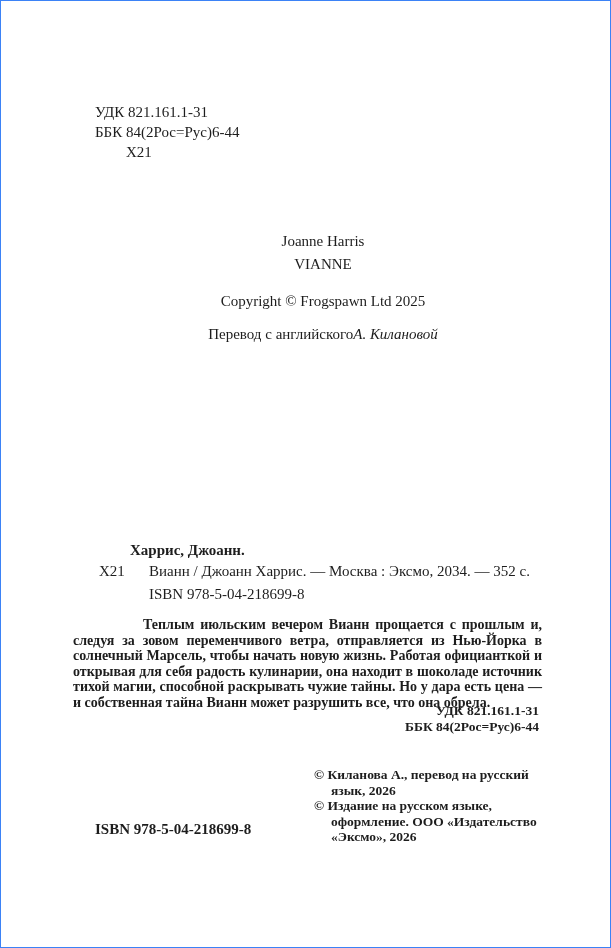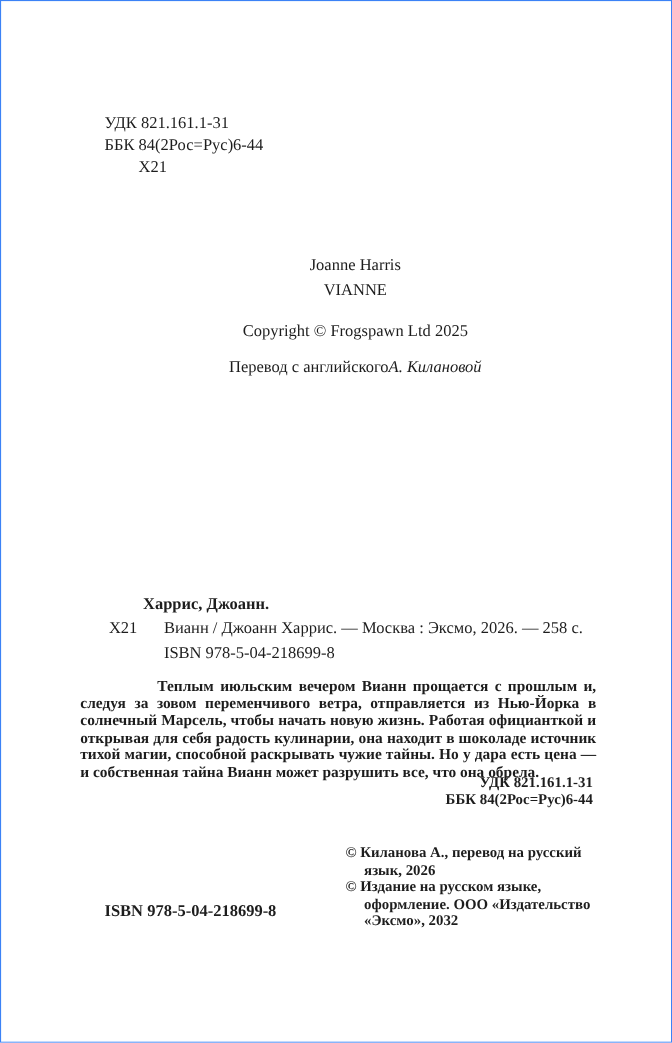--- a/index.html
+++ b/index.html
@@ -137,30 +137,30 @@
     <div>Joanne Harris</div>
     <div class="orig-title">VIANNE</div>
     <div class="copyright-line">Copyright © Frogspawn Ltd 2025</div>
     <div class="translation-line">
       <span class="prefix">Перевод с английского</span><span class="translator">А. Килановой</span>
     </div>
   </div>
 
   <div class="cat-author">Харрис, Джоанн.</div>
   <div class="cat-sign">Х21</div>
-  <div class="cat-entry">Вианн / Джоанн Харрис. — Москва : Эксмо, 2026. — 258 с.</div>
+  <div class="cat-entry">Вианн / Джоанн Харрис. — Москва : Эксмо, 2034. — 352 с.</div>
   <div class="cat-isbn">ISBN 978-5-04-218699-8</div>
 
   <div class="annotation">Теплым июльским вечером Вианн прощается с прошлым и, следуя за зовом переменчивого ветра, отправляется из Нью-Йорка в солнечный Марсель, чтобы начать новую жизнь. Работая официанткой и открывая для себя радость кулинарии, она находит в шоколаде источник тихой магии, способной раскрывать чужие тайны. Но у дара есть цена — и собственная тайна Вианн может разрушить все, что она обрела.</div>
 
   <div class="codes-right">
     <div>УДК 821.161.1-31</div>
     <div>ББК 84(2Рос=Рус)6-44</div>
   </div>
 
   <div class="copyright-block">
     <div class="notice">© Киланова А., перевод на русский язык, 2026</div>
-    <div class="notice">© Издание на русском языке, оформление. ООО «Издательство «Эксмо», 2032</div>
+    <div class="notice">© Издание на русском языке, оформление. ООО «Издательство «Эксмо», 2026</div>
   </div>
 
   <div class="isbn-footer">ISBN 978-5-04-218699-8</div>
 
 </div>
 
 </body></html>

